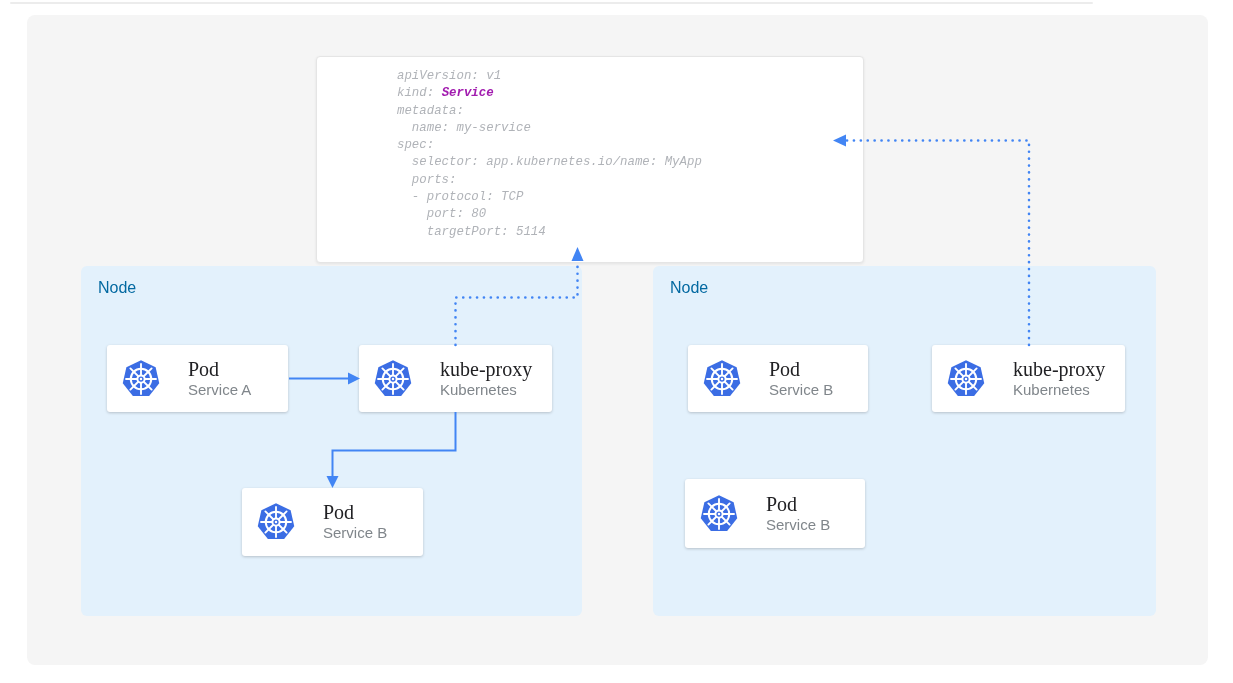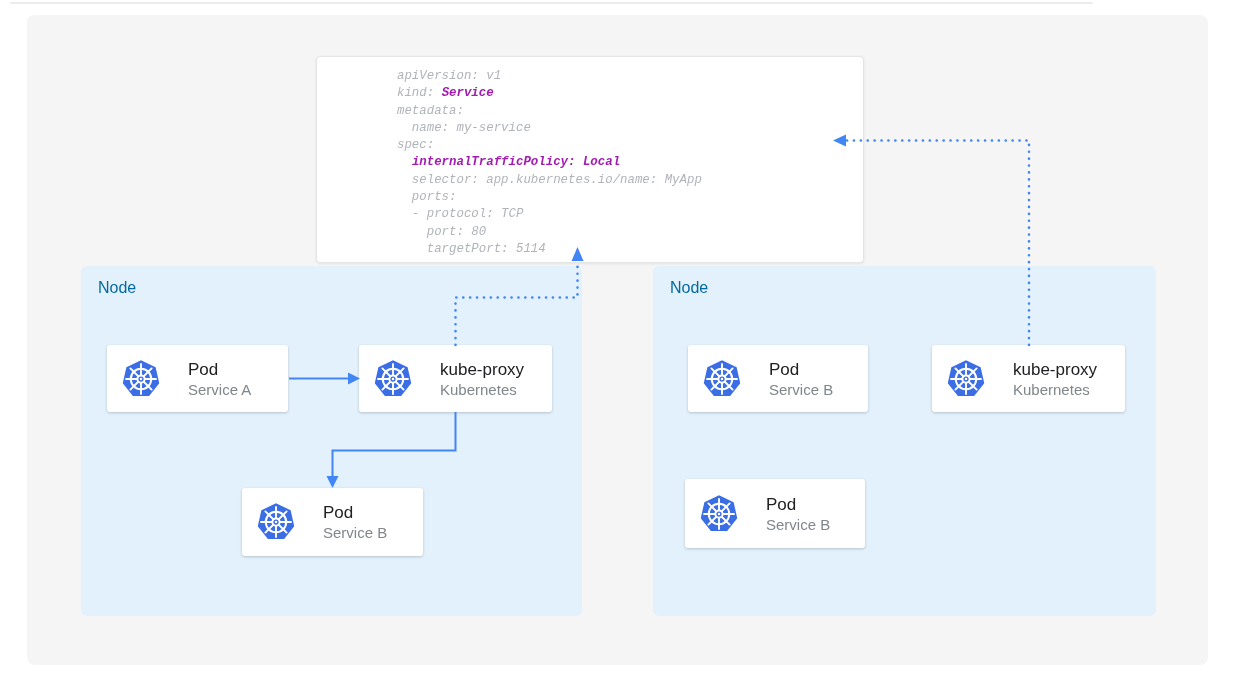--- a/index.html
+++ b/index.html
@@ -27,21 +27,21 @@
   .node-left{left:81px;top:266px;width:501px;height:350px;}
   .node-right{left:653px;top:266px;width:503px;height:350px;}
   .node-label{position:absolute;left:17px;top:13px;font-size:16px;color:#0369a1;}
 
   
   .card{position:absolute;background:#ffffff;border-radius:3px;
         box-shadow:0 1px 3px rgba(0,0,0,0.2);
         display:flex;align-items:center;box-sizing:border-box;padding-left:14px;}
   .card .icon{width:40px;height:40px;flex:0 0 40px;}
   .card .txt{margin-left:27px;}
-  .card .title{font-size:17px;font-weight:500;color:#212124;line-height:21px;}
+  .card .title{font-size:20px;font-weight:500;color:#212124;line-height:21px;font-family:Liberation Serif, serif;}
   .card .subtitle{font-size:15px;color:#80868b;line-height:19px;margin-top:0;}
 
   .l-pod-a   {left:107px;top:345px;width:181px;height:67px;}
   .l-kproxy  {left:359px;top:345px;width:193px;height:67px;}
   .l-pod-b   {left:242px;top:488px;width:181px;height:68px;}
   .r-pod-b1  {left:688px;top:345px;width:180px;height:67px;}
   .r-kproxy  {left:932px;top:345px;width:193px;height:67px;}
   .r-pod-b2  {left:685px;top:479px;width:180px;height:69px;}
 
   .arrows{position:absolute;left:0;top:0;width:1233px;height:683px;
@@ -75,21 +75,20 @@
 <div class="top-line"></div>
 <div class="panel"></div>
 
 <div class="yaml-card">
   <div class="code">
     <div class="code-line"><span>apiVersion: v1</span><span class="b"></span></div>
     <div class="code-line"><span>kind: </span><span class="b">Service</span></div>
     <div class="code-line"><span>metadata:</span><span class="b"></span></div>
     <div class="code-line"><span>  name: my-service</span><span class="b"></span></div>
     <div class="code-line"><span>spec:</span><span class="b"></span></div>
-    <div class="code-line"><span>  </span><span class="b">internalTrafficPolicy: Local</span></div>
     <div class="code-line"><span>  selector: app.kubernetes.io/name: MyApp</span><span class="b"></span></div>
     <div class="code-line"><span>  ports:</span><span class="b"></span></div>
     <div class="code-line"><span>  - protocol: TCP</span><span class="b"></span></div>
     <div class="code-line"><span>    port: 80</span><span class="b"></span></div>
     <div class="code-line"><span>    targetPort: 5114</span><span class="b"></span></div>
   </div>
 </div>
 
 <div class="node node-left">
   <div class="node-label">Node</div>

